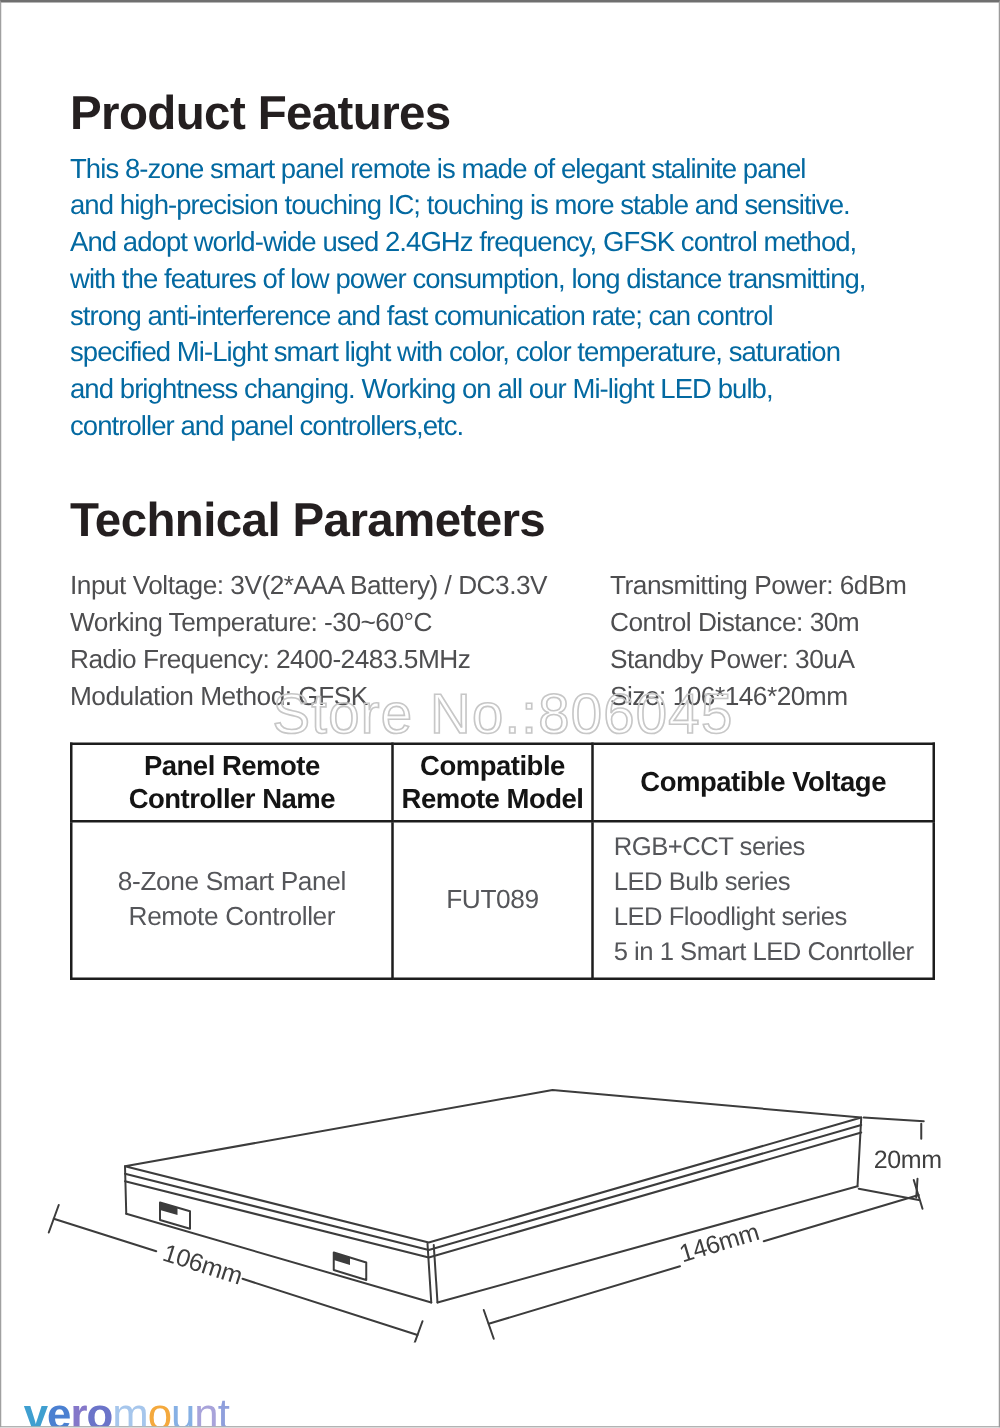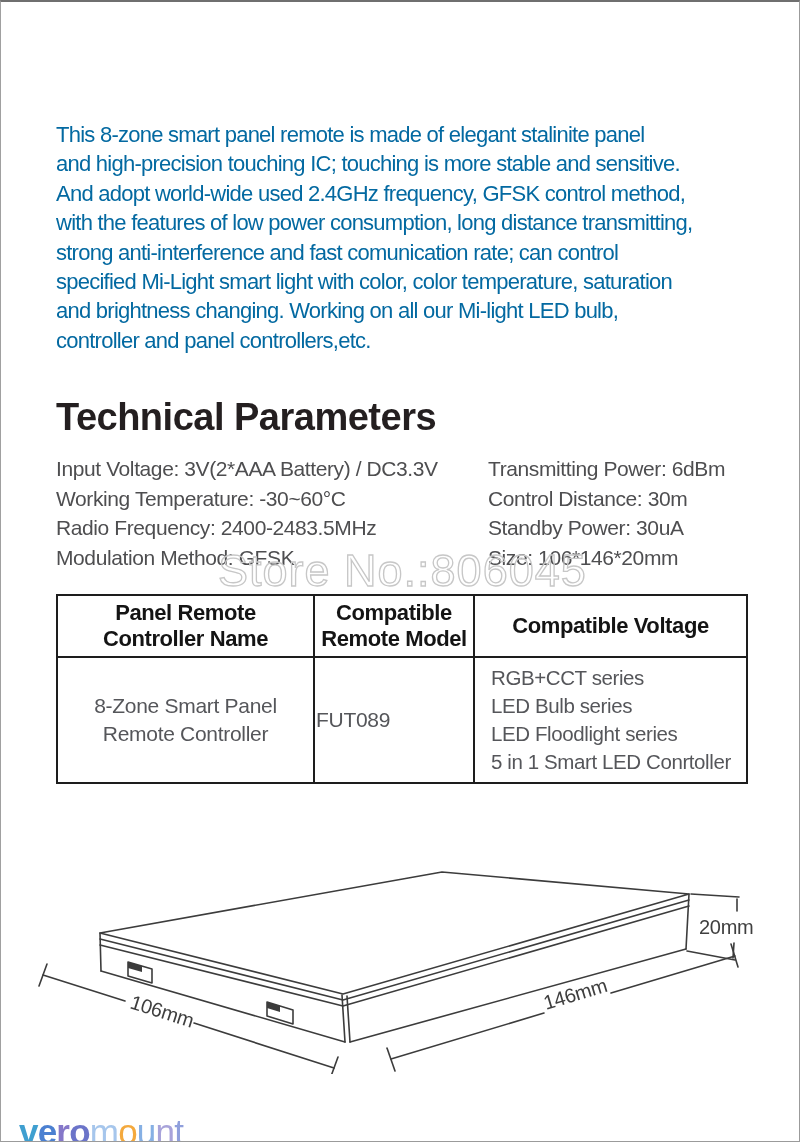--- a/index.html
+++ b/index.html
@@ -53,35 +53,36 @@
     height:62px; padding:0 4px;
     font-size:22px; font-weight:bold; line-height:26px;
     color:#141414; text-align:center; vertical-align:middle;
     letter-spacing:-0.4px; white-space:pre-line;
   }
   table.compat td { height:122px; vertical-align:middle; color:#55565a; }
   td.cell-name {
     text-align:center; font-size:21px; line-height:28px;
     letter-spacing:-0.3px; white-space:pre-line;
   }
-  td.cell-model { font-size:21px; letter-spacing:-0.3px; }
+  td.cell-model { text-align:center; font-size:21px; letter-spacing:-0.3px; }
   td.cell-products { padding:6px 4px 6px 16px; }
   .product-line { font-size:20.5px; line-height:28px; letter-spacing:-0.4px; white-space:nowrap; }
 
   .diagram { position:absolute; left:30px; top:842px; }
 
   .logo { position:absolute; left:18px; top:1070px; font-size:35px; letter-spacing:-0.8px;margin-top:40px; }
   .logo .lb { font-weight:bold; }
   .logo .ll { font-weight:normal; }
 </style>
 </head>
 <body>
 
 <div class="page">
 
+  <h1 class="h-title" id="features-title">Product Features</h1>
 
   <p class="body-text">This 8-zone smart panel remote is made of elegant stalinite panel
 and high-precision touching IC; touching is more stable and sensitive.
 And adopt world-wide used 2.4GHz frequency, GFSK control method,
 with the features of low power consumption, long distance transmitting,
 strong anti-interference and fast comunication rate; can control
 specified Mi-Light smart light with color, color temperature, saturation
 and brightness changing. Working on all our Mi-light LED bulb,
 controller and panel controllers,etc.</p>
 

